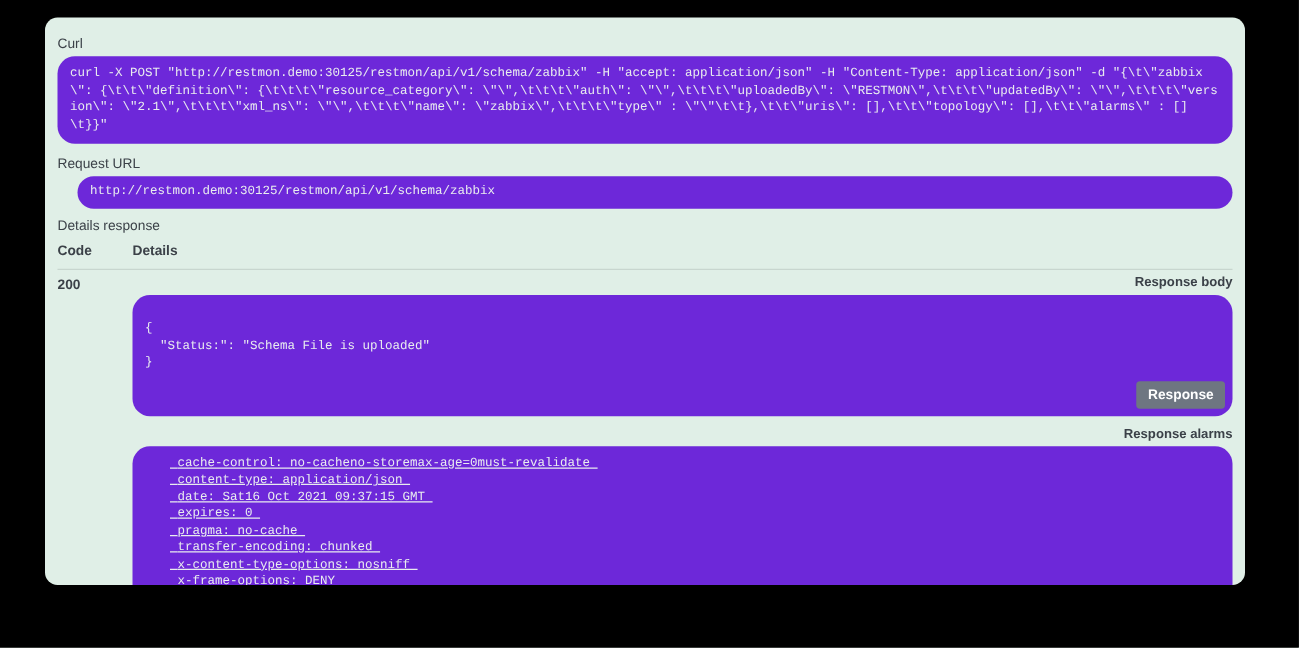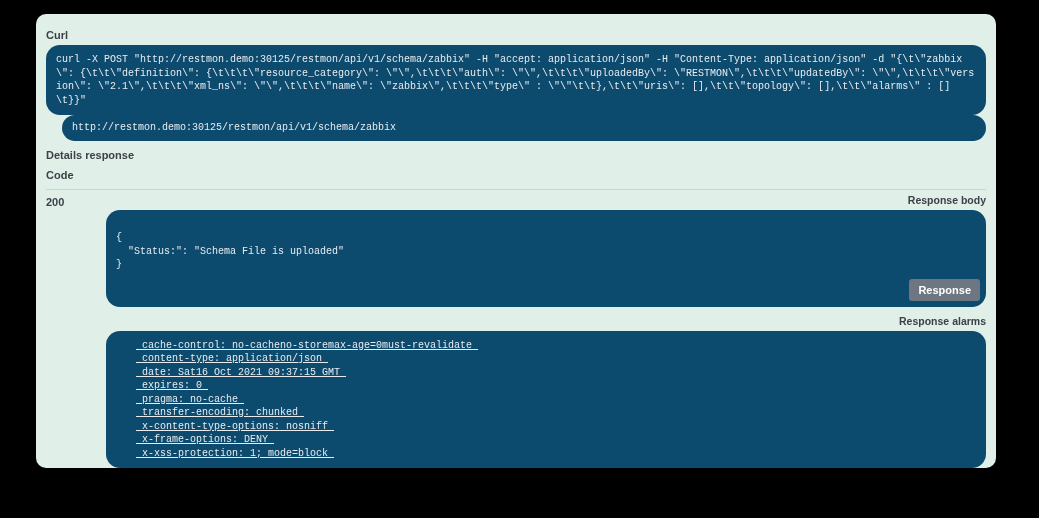--- a/index.html
+++ b/index.html
@@ -10,25 +10,25 @@
     width: 960px; height: 454px;
     background: #e0efe7;
     border-radius: 10px;
     overflow: hidden;
     box-shadow: 0 18px 30px rgba(0,0,0,0.55);
   }
   .inner { padding: 9px 10px 0 10px; }
   .sec-label {
     font-size: 11px;
     color: #3b4148;
-    font-weight: 700;
+    font-weight: 400;
     margin: 6px 0 4px 0;
   }
   .darkbox {
-    background: #0c4a6e;
+    background: #6d28d9;
     border-radius: 14px;
     padding: 8px 10px;
     color: #e9ecef;
     font-family: "Courier New", monospace;
     font-size: 10px;
     line-height: 1.35;
     white-space: pre-wrap;
     word-break: break-all;
     position: relative;
   }
@@ -63,26 +63,28 @@
 </style>
 </head>
 <body>
 
 <div class="frame">
   <div class="inner">
 
     <div class="sec-label">Curl</div>
     <div class="darkbox"><span>curl -X POST "http://restmon.demo:30125/restmon/api/v1/schema/zabbix" -H "accept: application/json" -H "Content-Type: application/json" -d "{\t\"zabbix\": {\t\t\"definition\": {\t\t\t\"resource_category\": \"\",\t\t\t\"auth\": \"\",\t\t\t\"uploadedBy\": \"RESTMON\",\t\t\t\"updatedBy\": \"\",\t\t\t\"version\": \"2.1\",\t\t\t\"xml_ns\": \"\",\t\t\t\"name\": \"zabbix\",\t\t\t\"type\" : \"\"\t\t},\t\t\"uris\": [],\t\t\"topology\": [],\t\t\"alarms\" : []\t}}"</span></div>
 
+    <div class="sec-label" style="margin-top:10px;">Request URL</div>
     <div class="darkbox small"><span>http://restmon.demo:30125/restmon/api/v1/schema/zabbix</span></div>
 
     <div class="sec-label" style="margin-top:8px;">Details response</div>
 
     <div class="row-head">
       <div class="col-code">Code</div>
+      <div class="col-rest">Details</div>
     </div>
     <div class="hr"></div>
 
     <div class="row-body">
       <div class="col-code code-200">200</div>
       <div class="col-rest">
         <div class="subhead" style="margin-top:0;">Response body</div>
         <div class="darkbox" style="min-height:54px;">
 <span>{
   "Status:": "Schema File is uploaded"

